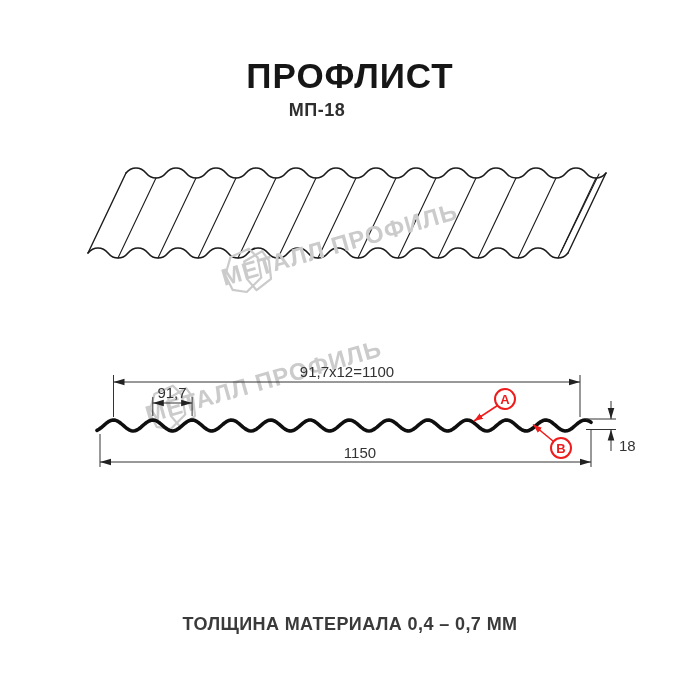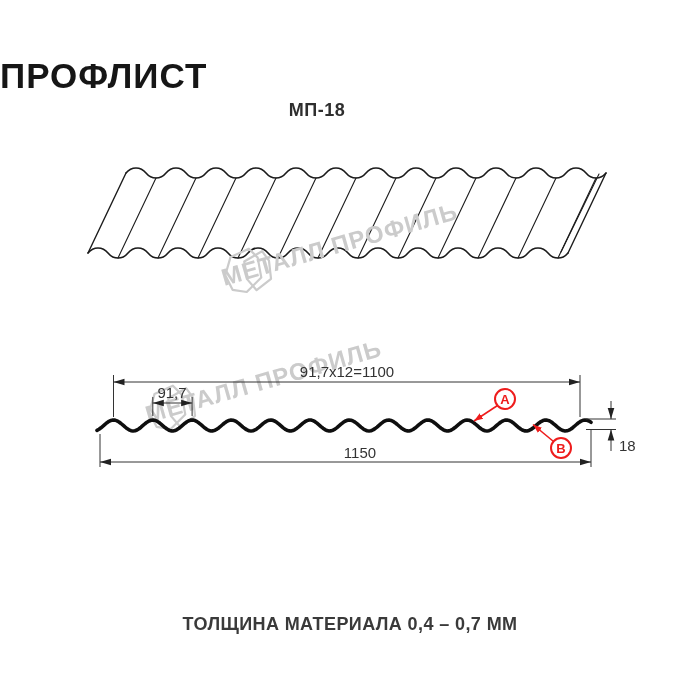--- a/index.html
+++ b/index.html
@@ -1,18 +1,18 @@
 <!DOCTYPE html>
 <html style="--red: #ee1c1c;"><head>
 <meta charset="utf-8">
 <style>
   html,body{margin:0;padding:0;background:#fff;}
   .canvas{position:relative;width:700px;height:700px;background:#ffffff;overflow:hidden;
           font-family:"Liberation Sans", sans-serif;}
-  .page-title{position:absolute;left:0;top:56px;width:700px;text-align:left;
+  .page-title{position:absolute;left:0;top:56px;width:700px;text-align:center;
               font-size:35px;font-weight:800;letter-spacing:1px;color:#161616;}
   .page-subtitle{position:absolute;left:0;top:100px;width:634px;text-align:center;
               font-size:18px;font-weight:700;letter-spacing:.5px;color:#2e2e2e;}
   .footer-note{position:absolute;left:0;top:614px;width:700px;text-align:center;
               font-size:18px;font-weight:700;letter-spacing:.4px;color:#3a3a3a;}
   .wm{position:absolute;display:flex;align-items:center;gap:8px;
       transform:rotate(-16deg);transform-origin:30px 40px;pointer-events:none;}
   .wm-text{font-size:24px;font-weight:700;letter-spacing:1px;color:#cbcbcb;white-space:nowrap;}
   .wm1{left:228px;top:255px;}
   .wm2{left:152px;top:392px;}

